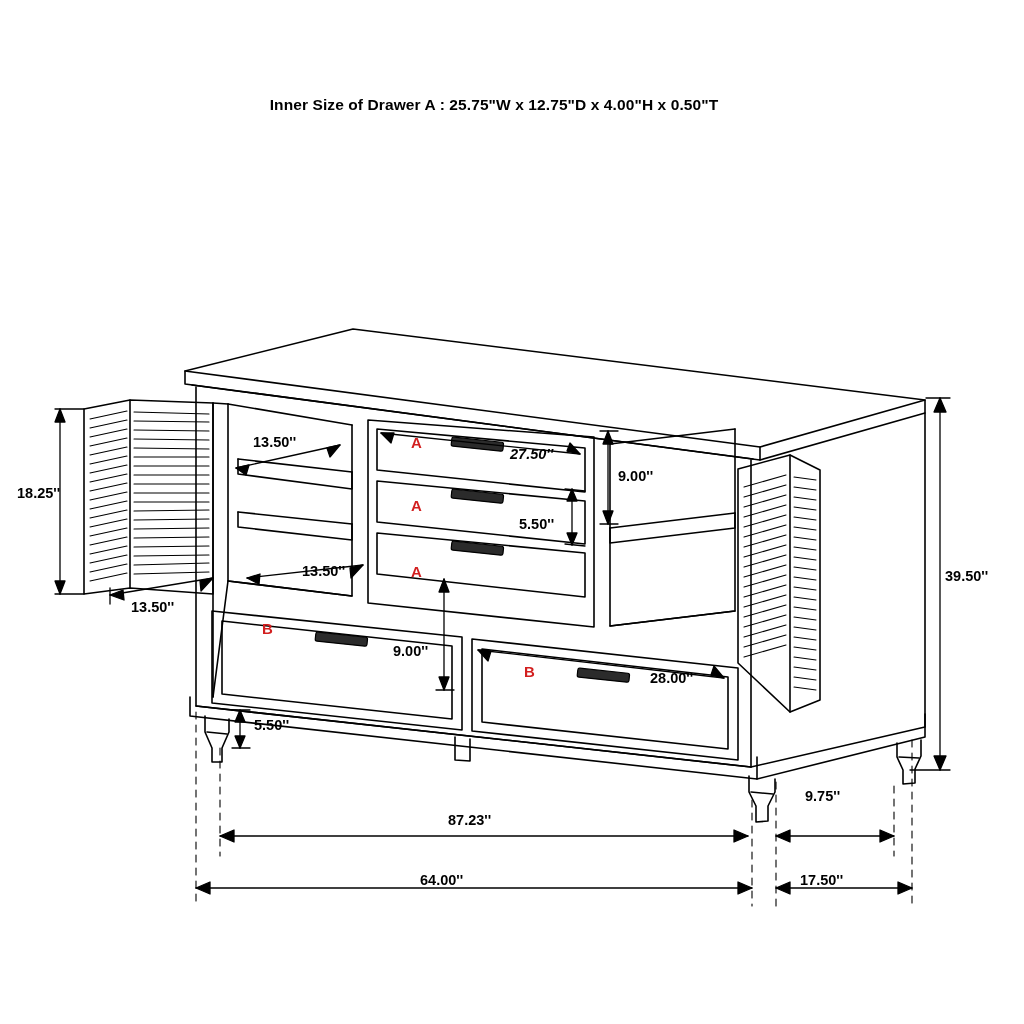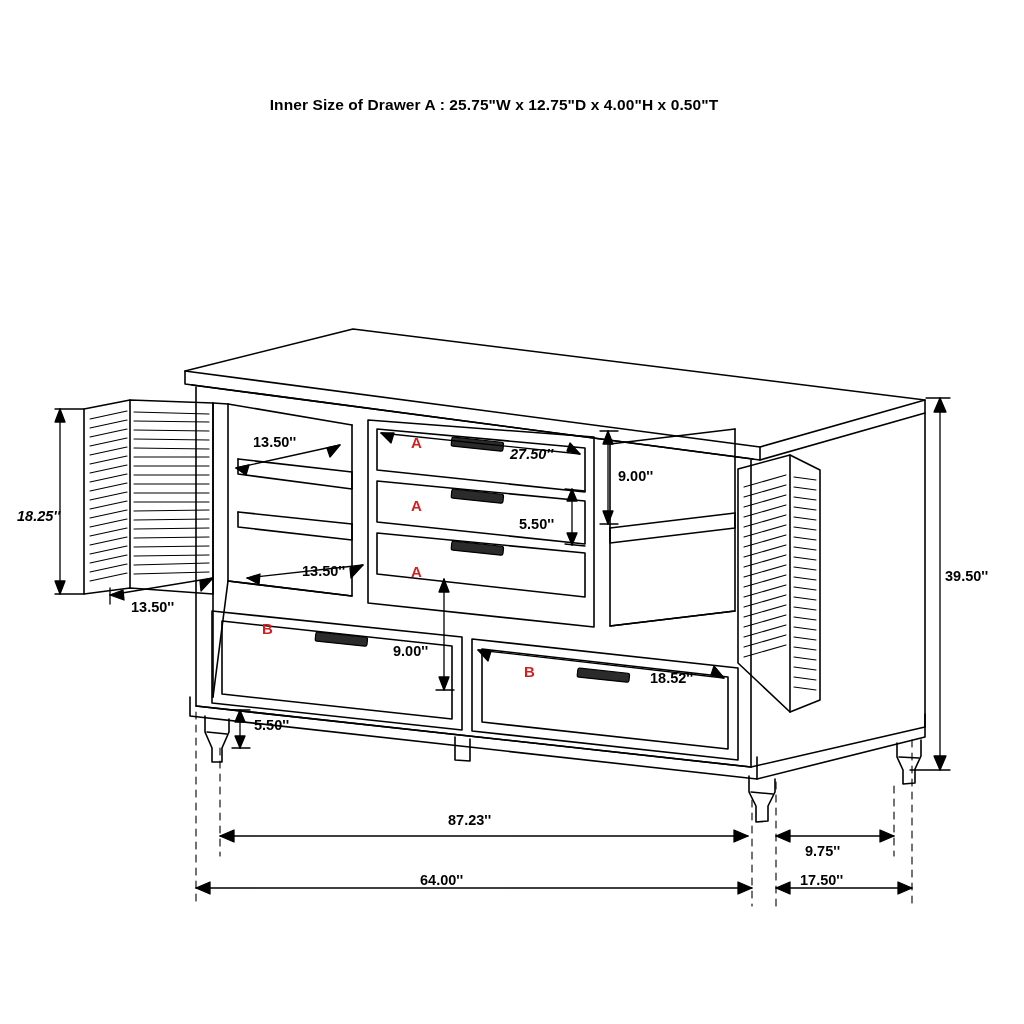--- a/index.html
+++ b/index.html
@@ -295,29 +295,29 @@
       </g>
     </g>
   </svg>
 
   <div class="drawerlabel" style="left:411px; top:434px;">A</div>
   <div class="drawerlabel" style="left:411px; top:497px;">A</div>
   <div class="drawerlabel" style="left:411px; top:563px;">A</div>
   <div class="drawerlabel" style="left:262px; top:620px;">B</div>
   <div class="drawerlabel" style="left:524px; top:663px;">B</div>
 
-  <div class="dimlabel" style="left:17px; top:508px;font-style:italic;">18.25''</div>
+  <div class="dimlabel" style="left:17px; top:485px;">18.25''</div>
   <div class="dimlabel" style="left:253px; top:434px;">13.50''</div>
   <div class="dimlabel" style="left:302px; top:563px;">13.50''</div>
   <div class="dimlabel" style="left:131px; top:599px;">13.50''</div>
   <div class="dimlabel" style="left:510px; top:446px;font-style:italic;">27.50''</div>
   <div class="dimlabel" style="left:519px; top:516px;">5.50''</div>
   <div class="dimlabel" style="left:618px; top:468px;">9.00''</div>
   <div class="dimlabel" style="left:393px; top:643px;">9.00''</div>
-  <div class="dimlabel" style="left:650px; top:670px;">18.52''</div>
+  <div class="dimlabel" style="left:650px; top:670px;">28.00''</div>
   <div class="dimlabel" style="left:254px; top:717px;">5.50''</div>
   <div class="dimlabel" style="left:945px; top:568px;">39.50''</div>
   <div class="dimlabel" style="left:448px; top:812px;">87.23''</div>
-  <div class="dimlabel" style="left:805px; top:843px;text-align:right;">9.75''</div>
+  <div class="dimlabel" style="left:805px; top:788px;text-align:right;">9.75''</div>
   <div class="dimlabel" style="left:420px; top:872px;">64.00''</div>
   <div class="dimlabel" style="left:800px; top:872px;text-align:right;">17.50''</div>
 
 </div>
 
 </body></html>

